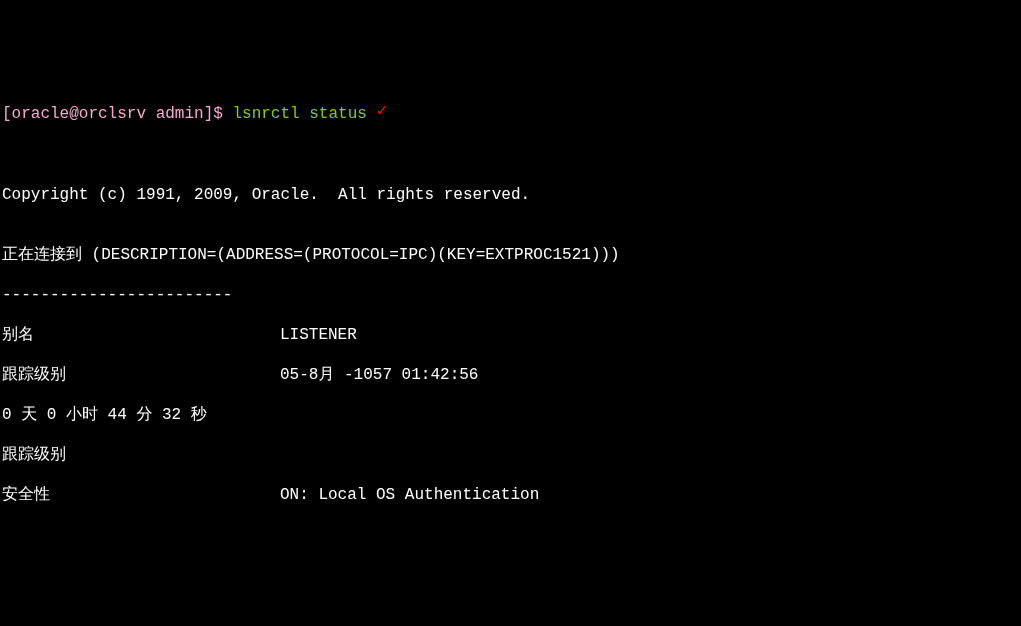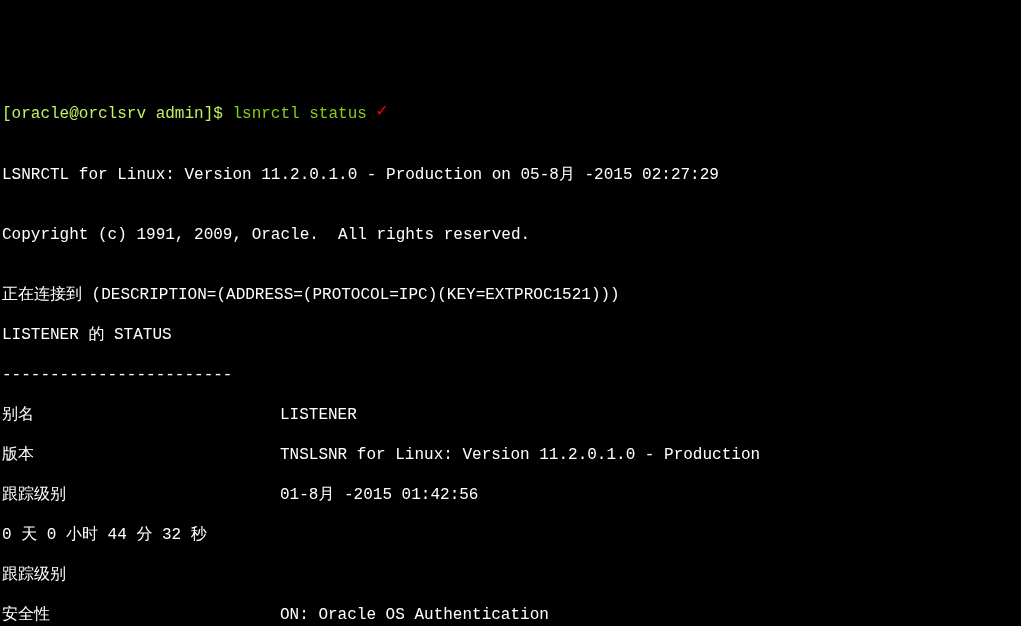--- a/index.html
+++ b/index.html
@@ -16,21 +16,21 @@
       padding: 0;
       width: 1021px;
       height: 626px;
       overflow: hidden;
       white-space: pre;
     }
     .terminal {
       padding: 2px 0 0 2px;
     }
     .prompt-white {
-      color: #bef264;
+      color: #f9a8d4;
     }
     .cmd-yellow {
       color: #84cc16;
     }
     .check-red {
       color: #ff0000;
       font-size: 18px;
       display: inline-block;
       position: relative;
       top: -2px;
@@ -51,33 +51,30 @@
     }
   </style>
 </head>
 <body>
 
 
 
 <div class="terminal">
 <span class="line"><span class="prompt-white">[oracle@orclsrv admin]$ </span><span class="cmd-yellow">lsnrctl status</span> <span class="check-red">✓</span></span>
 <span class="line"></span>
-<span class="line">LSNRCTL for Linux: Version 11.2.0.1.0 - Production on 05-8月 -2015 02:27:29</span>
 <span class="line"></span>
 <span class="line">Copyright (c) 1991, 2009, Oracle.  All rights reserved.</span>
 <span class="line"></span>
 <span class="line">正在连接到 (DESCRIPTION=(ADDRESS=(PROTOCOL=IPC)(KEY=EXTPROC1521)))</span>
-<span class="line">LISTENER 的 STATUS</span>
 <span class="line">------------------------</span>
 <span class="line row"><span class="col-label">别名</span><span class="col-value">LISTENER</span></span>
-<span class="line row"><span class="col-label">版本</span><span class="col-value">TNSLSNR for Linux: Version 11.2.0.1.0 - Production</span></span>
-<span class="line row"><span class="col-label">跟踪级别</span><span class="col-value">01-8月 -2015 01:42:56</span></span>
+<span class="line row"><span class="col-label">跟踪级别</span><span class="col-value">05-8月 -1057 01:42:56</span></span>
 <span class="line row"><span class="col-value">0 天 0 小时 44 分 32 秒</span></span>
 <span class="line row"><span class="col-label">跟踪级别</span></span>
-<span class="line row"><span class="col-label">安全性</span><span class="col-value">ON: Oracle OS Authentication</span></span>
+<span class="line row"><span class="col-label">安全性</span><span class="col-value">ON: Local OS Authentication</span></span>
 
 
 
 
 
 
 
 
 
 

